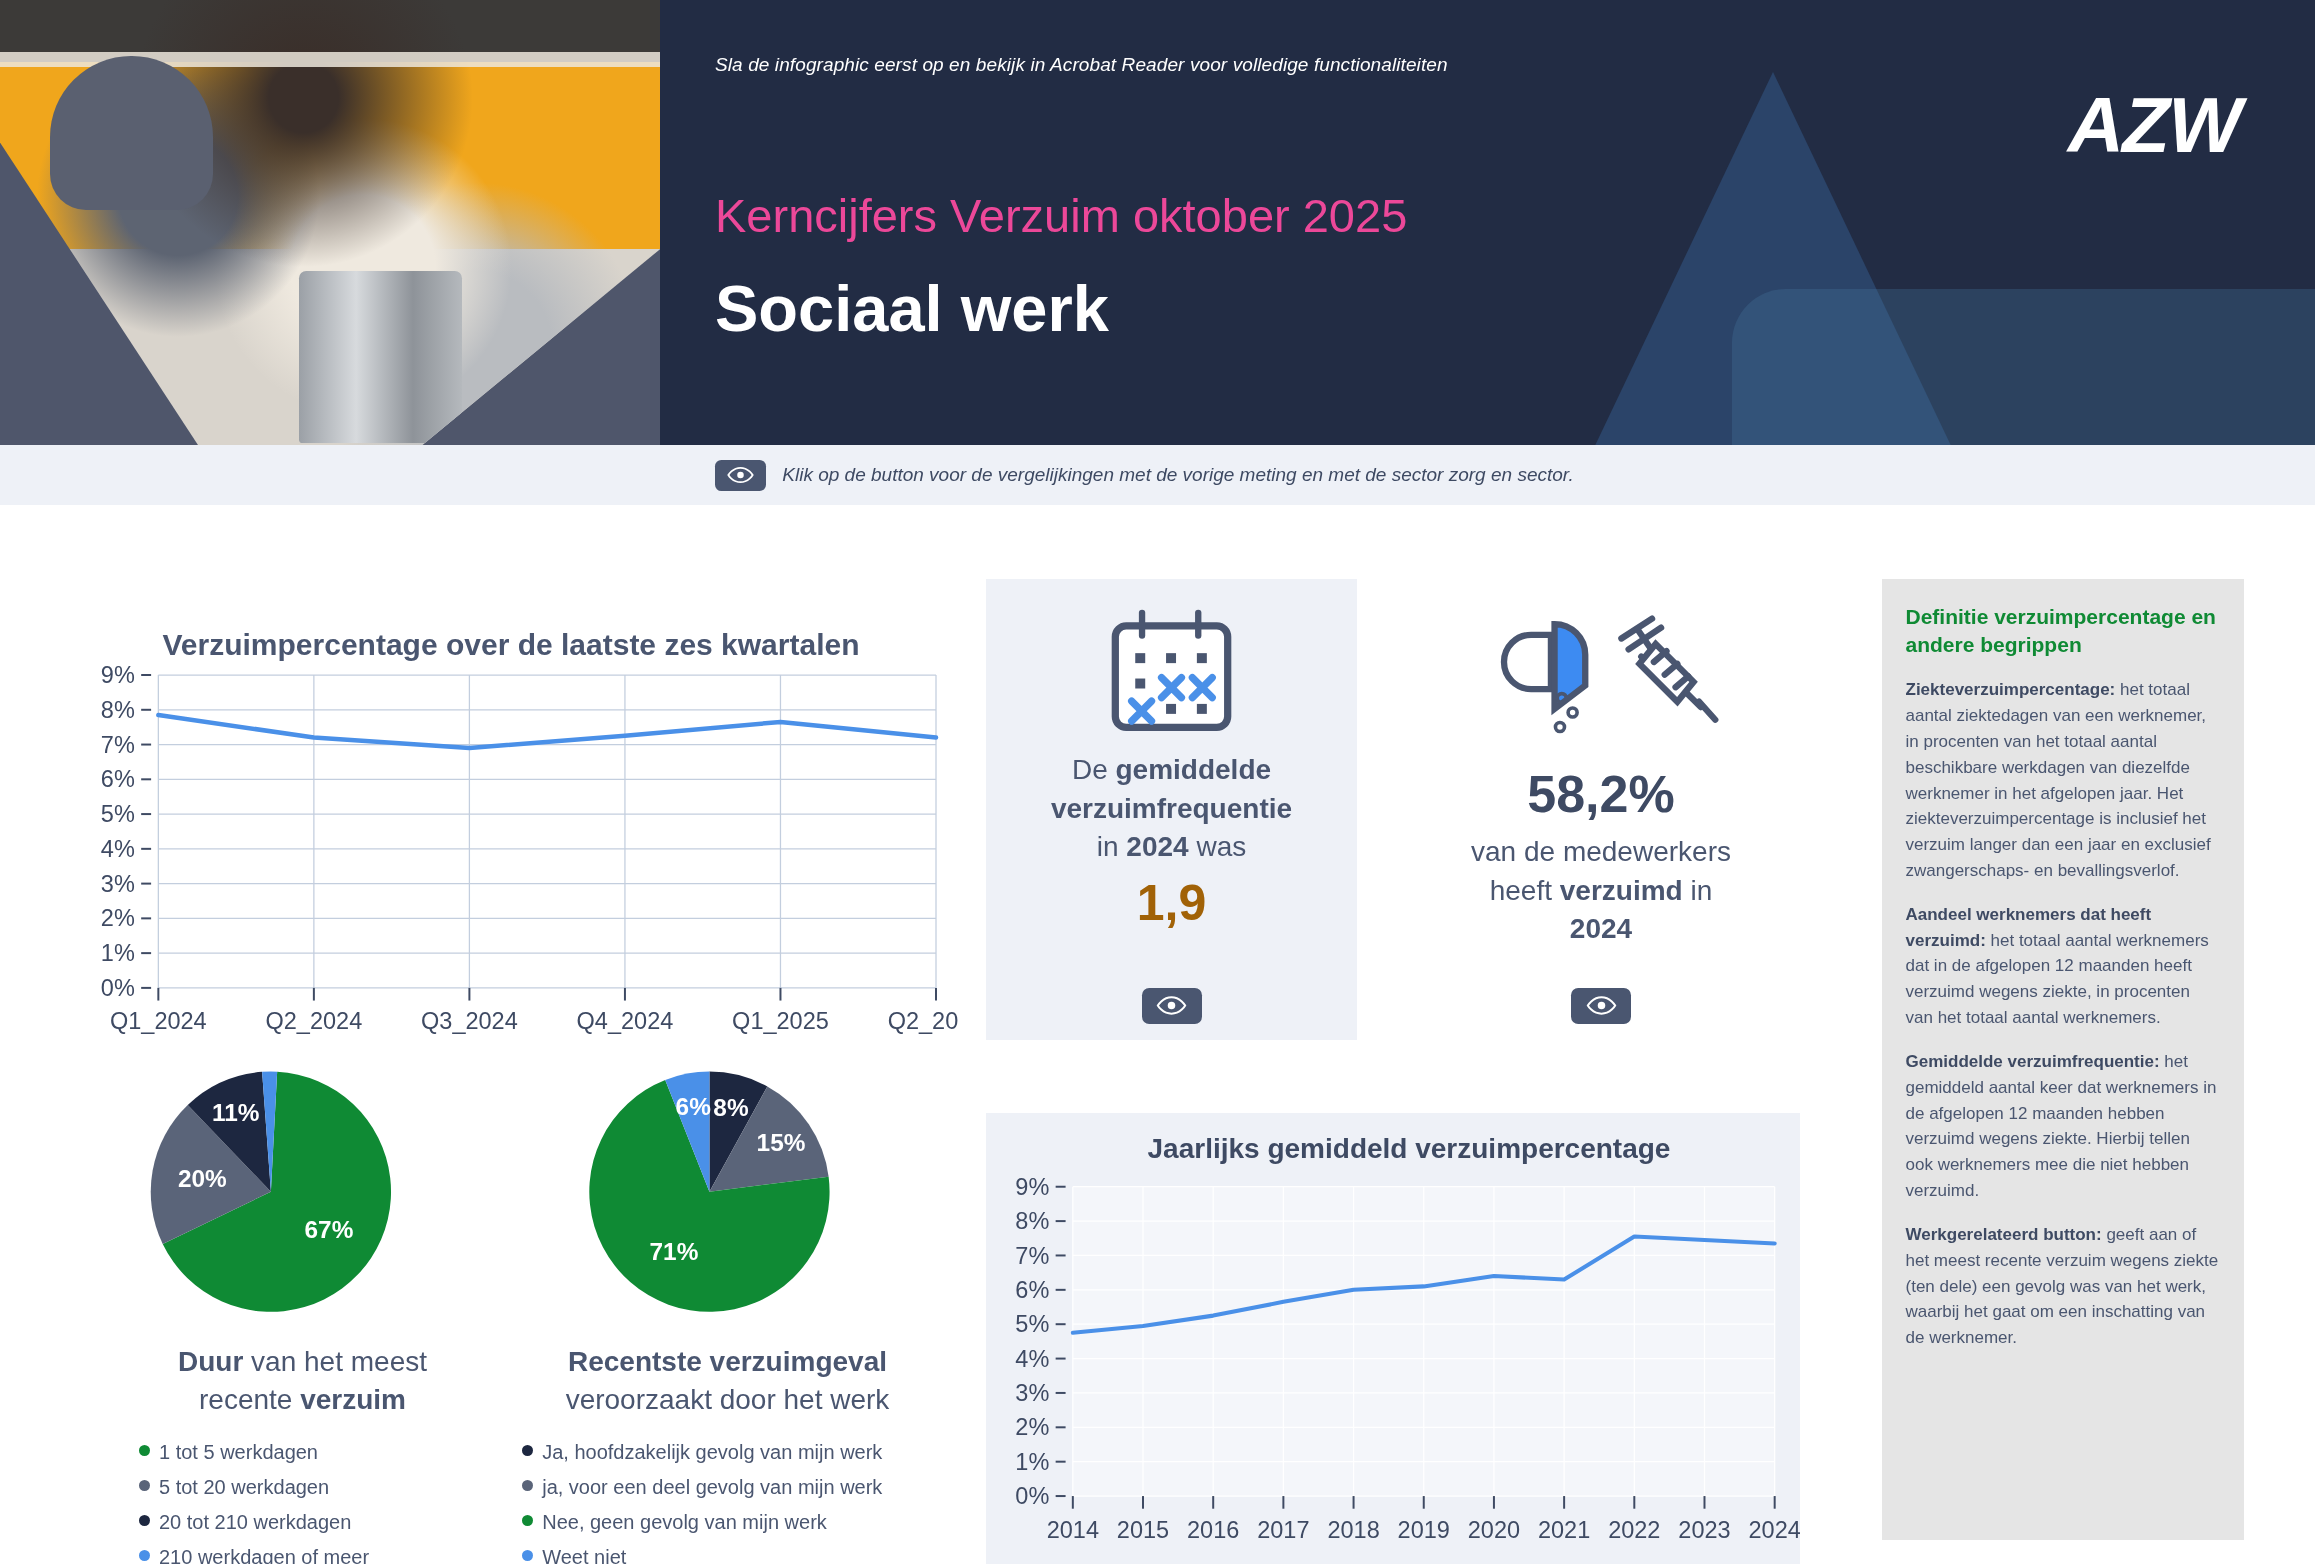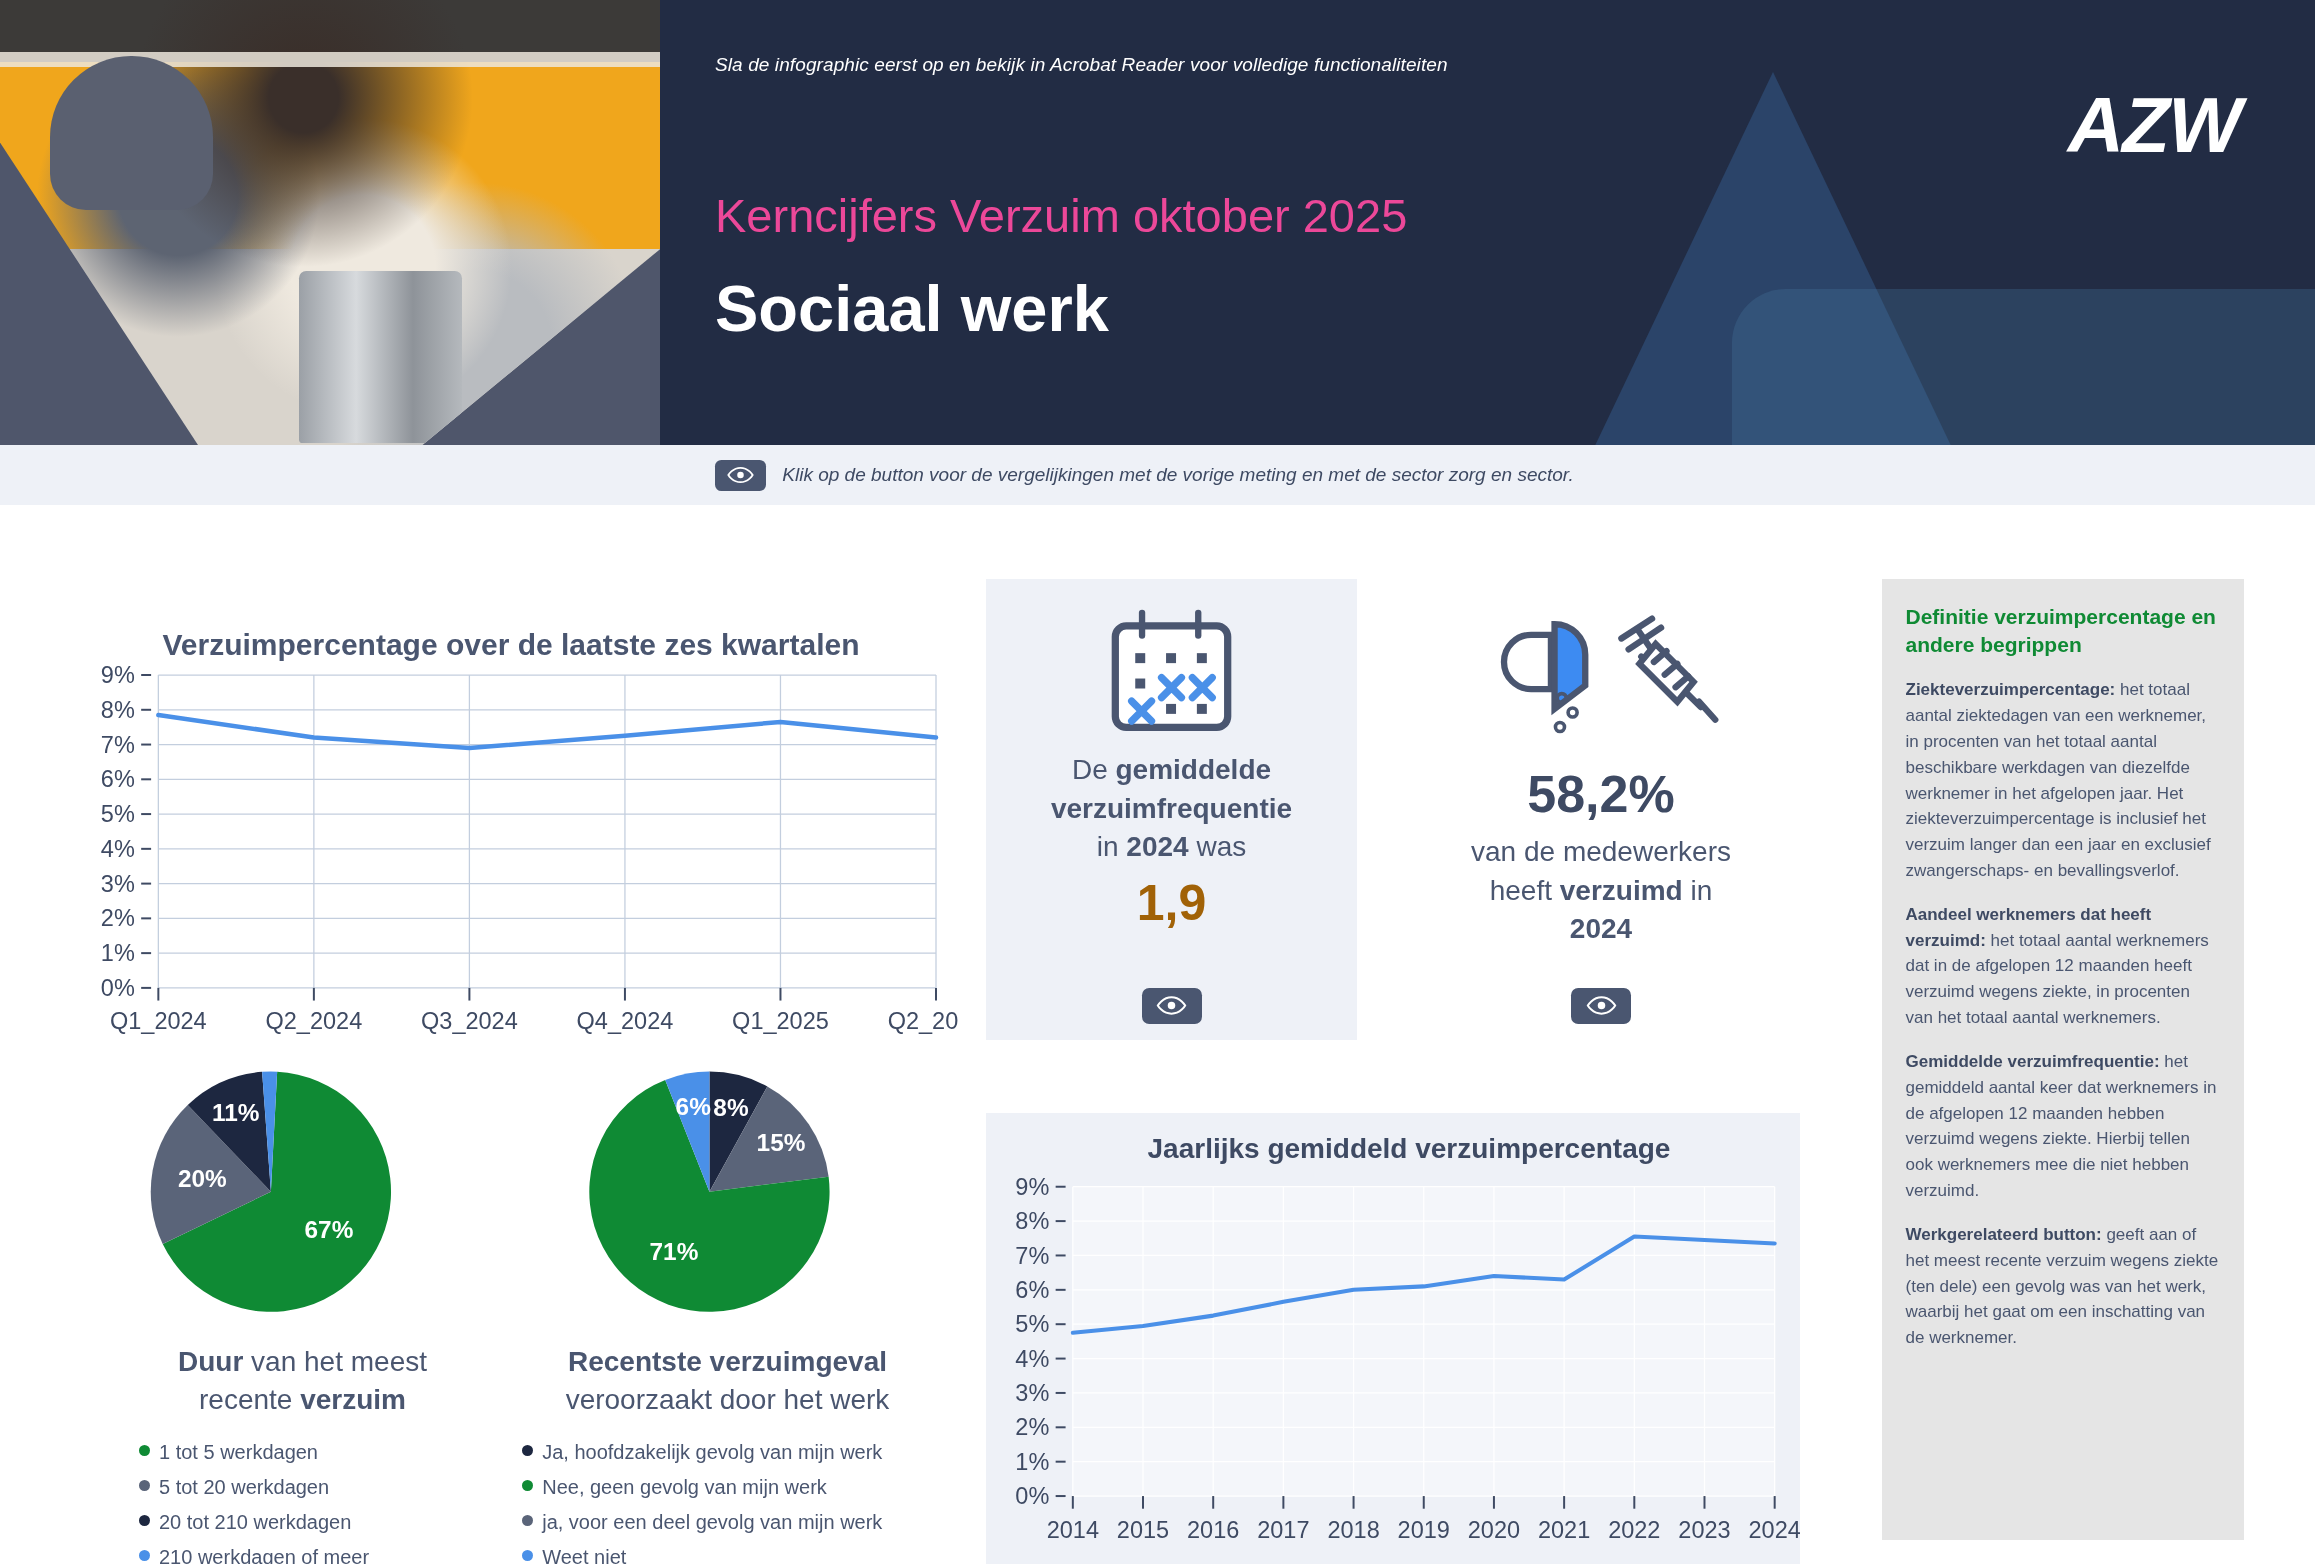--- a/index.html
+++ b/index.html
@@ -353,26 +353,26 @@
     <div class="pie-caption">
       <b>Recentste verzuimgeval</b><br>
       <span>veroorzaakt door het werk</span>
     </div>
     <div class="legend" id="legend-2">
         <div class="legend-row">
           <span class="dot" style="background: rgb(29, 39, 64);"></span>
           <span>Ja, hoofdzakelijk gevolg van mijn werk</span>
         </div>
         <div class="legend-row">
+          <span class="dot" style="background: rgb(90, 100, 121);"></span>
+          <span>ja, voor een deel gevolg van mijn werk</span>
+        </div>
+        <div class="legend-row">
           <span class="dot" style="background: rgb(15, 138, 52);"></span>
           <span>Nee, geen gevolg van mijn werk</span>
-        </div>
-        <div class="legend-row">
-          <span class="dot" style="background: rgb(90, 100, 121);"></span>
-          <span>ja, voor een deel gevolg van mijn werk</span>
         </div>
         <div class="legend-row">
           <span class="dot" style="background: rgb(74, 144, 232);"></span>
           <span>Weet niet</span>
         </div>
       </div>
   </div>
 </div>
 
 <div class="y-chart">

